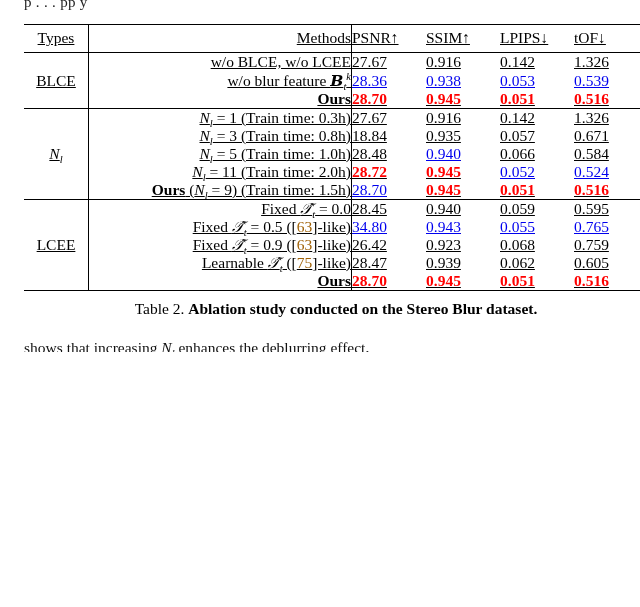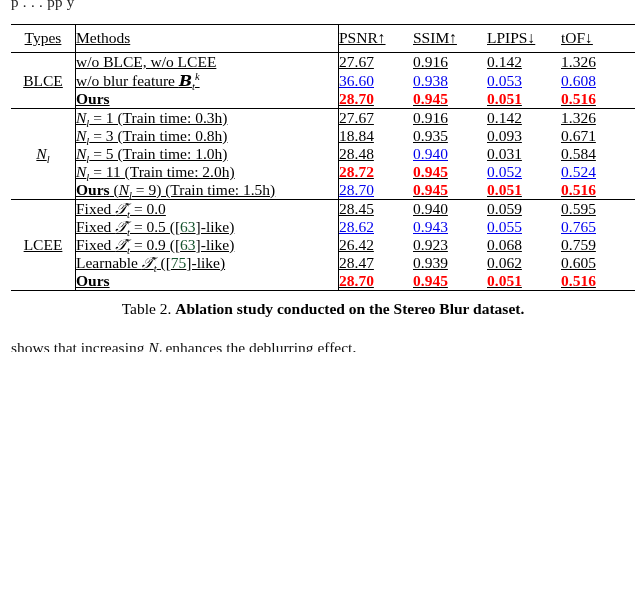--- a/index.html
+++ b/index.html
@@ -12,21 +12,21 @@
     background: #ffffff;
     font-family: "Liberation Serif", serif;
     color: #000000;
     overflow: hidden;
   }
   .page {
     position: relative;
     width: 640px;
     height: 433px;
     box-sizing: border-box;
-    padding: 0 11px;
+    padding: 0 24px;
   }
   .top-clip {
     height: 18px;
     overflow: hidden;
     color: #222;
     font-size: 15px;
     position: relative;
   }
   .top-clip .frag {
     position: absolute;
@@ -57,21 +57,21 @@
   .cell {
     padding: 2.5px 6px;
     white-space: nowrap;
   }
   .col-types {
     width: 64px;
     text-align: center;
     border-right: 1.1px solid #000;
   }
   .col-methods {
-    text-align: left;
+    text-align: right;
     padding-left: 8px;
   }
   .metric-sep {
     border-left: 1.1px solid #000;
   }
   .num {
     text-align: left;
     width: 74px;
   }
   .hdr .cell {
@@ -80,21 +80,21 @@
   }
   .red {
     color: #ff0000;
     font-weight: bold;
   }
   .blue {
     color: #0000ee;
     text-decoration: underline;
   }
   .cite {
-    color: #14532d;
+    color: #a16207;
   }
   .mathit {
     font-family: "Liberation Serif", serif;
     font-style: italic;
   }
   .calbf {
     font-weight: bold;
     font-style: italic;
     font-family: "DejaVu Serif", serif;
   }
@@ -168,24 +168,24 @@
         <tr class="section-first">
           <td class="cell col-types" rowspan="3">BLCE</td>
           <td class="cell col-methods">w/o BLCE, w/o LCEE</td>
           <td class="cell num metric-sep"><span>27.67</span></td>
           <td class="cell num"><span>0.916</span></td>
           <td class="cell num"><span>0.142</span></td>
           <td class="cell num"><span>1.326</span></td>
         </tr>
         <tr>
           <td class="cell col-methods">w/o blur feature <span class="calbf">B</span><sub class="mathit">t</sub><sup class="mathit">k</sup></td>
-          <td class="cell num metric-sep"><span class="blue">36.60</span></td>
+          <td class="cell num metric-sep"><span class="blue">28.36</span></td>
           <td class="cell num"><span class="blue">0.938</span></td>
           <td class="cell num"><span class="blue">0.053</span></td>
-          <td class="cell num"><span class="blue">0.608</span></td>
+          <td class="cell num"><span class="blue">0.539</span></td>
         </tr>
         <tr class="section-last">
           <td class="cell col-methods"><b>Ours</b></td>
           <td class="cell num metric-sep"><span class="red">28.70</span></td>
           <td class="cell num"><span class="red">0.945</span></td>
           <td class="cell num"><span class="red">0.051</span></td>
           <td class="cell num"><span class="red">0.516</span></td>
         </tr>
         <tr>
           <td class="hrule-thin" colspan="6"></td>
@@ -195,28 +195,28 @@
           <td class="cell col-methods"><span class="mathit">N<sub>l</sub></span> = 1 (Train time: 0.3h)</td>
           <td class="cell num metric-sep"><span>27.67</span></td>
           <td class="cell num"><span>0.916</span></td>
           <td class="cell num"><span>0.142</span></td>
           <td class="cell num"><span>1.326</span></td>
         </tr>
         <tr>
           <td class="cell col-methods"><span class="mathit">N<sub>l</sub></span> = 3 (Train time: 0.8h)</td>
           <td class="cell num metric-sep"><span>18.84</span></td>
           <td class="cell num"><span>0.935</span></td>
-          <td class="cell num"><span>0.093</span></td>
+          <td class="cell num"><span>0.057</span></td>
           <td class="cell num"><span>0.671</span></td>
         </tr>
         <tr>
           <td class="cell col-methods"><span class="mathit">N<sub>l</sub></span> = 5 (Train time: 1.0h)</td>
           <td class="cell num metric-sep"><span>28.48</span></td>
           <td class="cell num"><span class="blue">0.940</span></td>
-          <td class="cell num"><span>0.031</span></td>
+          <td class="cell num"><span>0.066</span></td>
           <td class="cell num"><span>0.584</span></td>
         </tr>
         <tr>
           <td class="cell col-methods"><span class="mathit">N<sub>l</sub></span> = 11 (Train time: 2.0h)</td>
           <td class="cell num metric-sep"><span class="red">28.72</span></td>
           <td class="cell num"><span class="red">0.945</span></td>
           <td class="cell num"><span class="blue">0.052</span></td>
           <td class="cell num"><span class="blue">0.524</span></td>
         </tr>
         <tr class="section-last">
@@ -232,21 +232,21 @@
         <tr class="section-first">
           <td class="cell col-types" rowspan="5">LCEE</td>
           <td class="cell col-methods">Fixed <span class="hat mathit">𝒯̂<sub>t</sub></span> = 0.0</td>
           <td class="cell num metric-sep"><span>28.45</span></td>
           <td class="cell num"><span>0.940</span></td>
           <td class="cell num"><span>0.059</span></td>
           <td class="cell num"><span>0.595</span></td>
         </tr>
         <tr>
           <td class="cell col-methods">Fixed <span class="hat mathit">𝒯̂<sub>t</sub></span> = 0.5 ([<span class="cite">63</span>]-like)</td>
-          <td class="cell num metric-sep"><span class="blue">28.62</span></td>
+          <td class="cell num metric-sep"><span class="blue">34.80</span></td>
           <td class="cell num"><span class="blue">0.943</span></td>
           <td class="cell num"><span class="blue">0.055</span></td>
           <td class="cell num"><span class="blue">0.765</span></td>
         </tr>
         <tr>
           <td class="cell col-methods">Fixed <span class="hat mathit">𝒯̂<sub>t</sub></span> = 0.9 ([<span class="cite">63</span>]-like)</td>
           <td class="cell num metric-sep"><span>26.42</span></td>
           <td class="cell num"><span>0.923</span></td>
           <td class="cell num"><span>0.068</span></td>
           <td class="cell num"><span>0.759</span></td>

